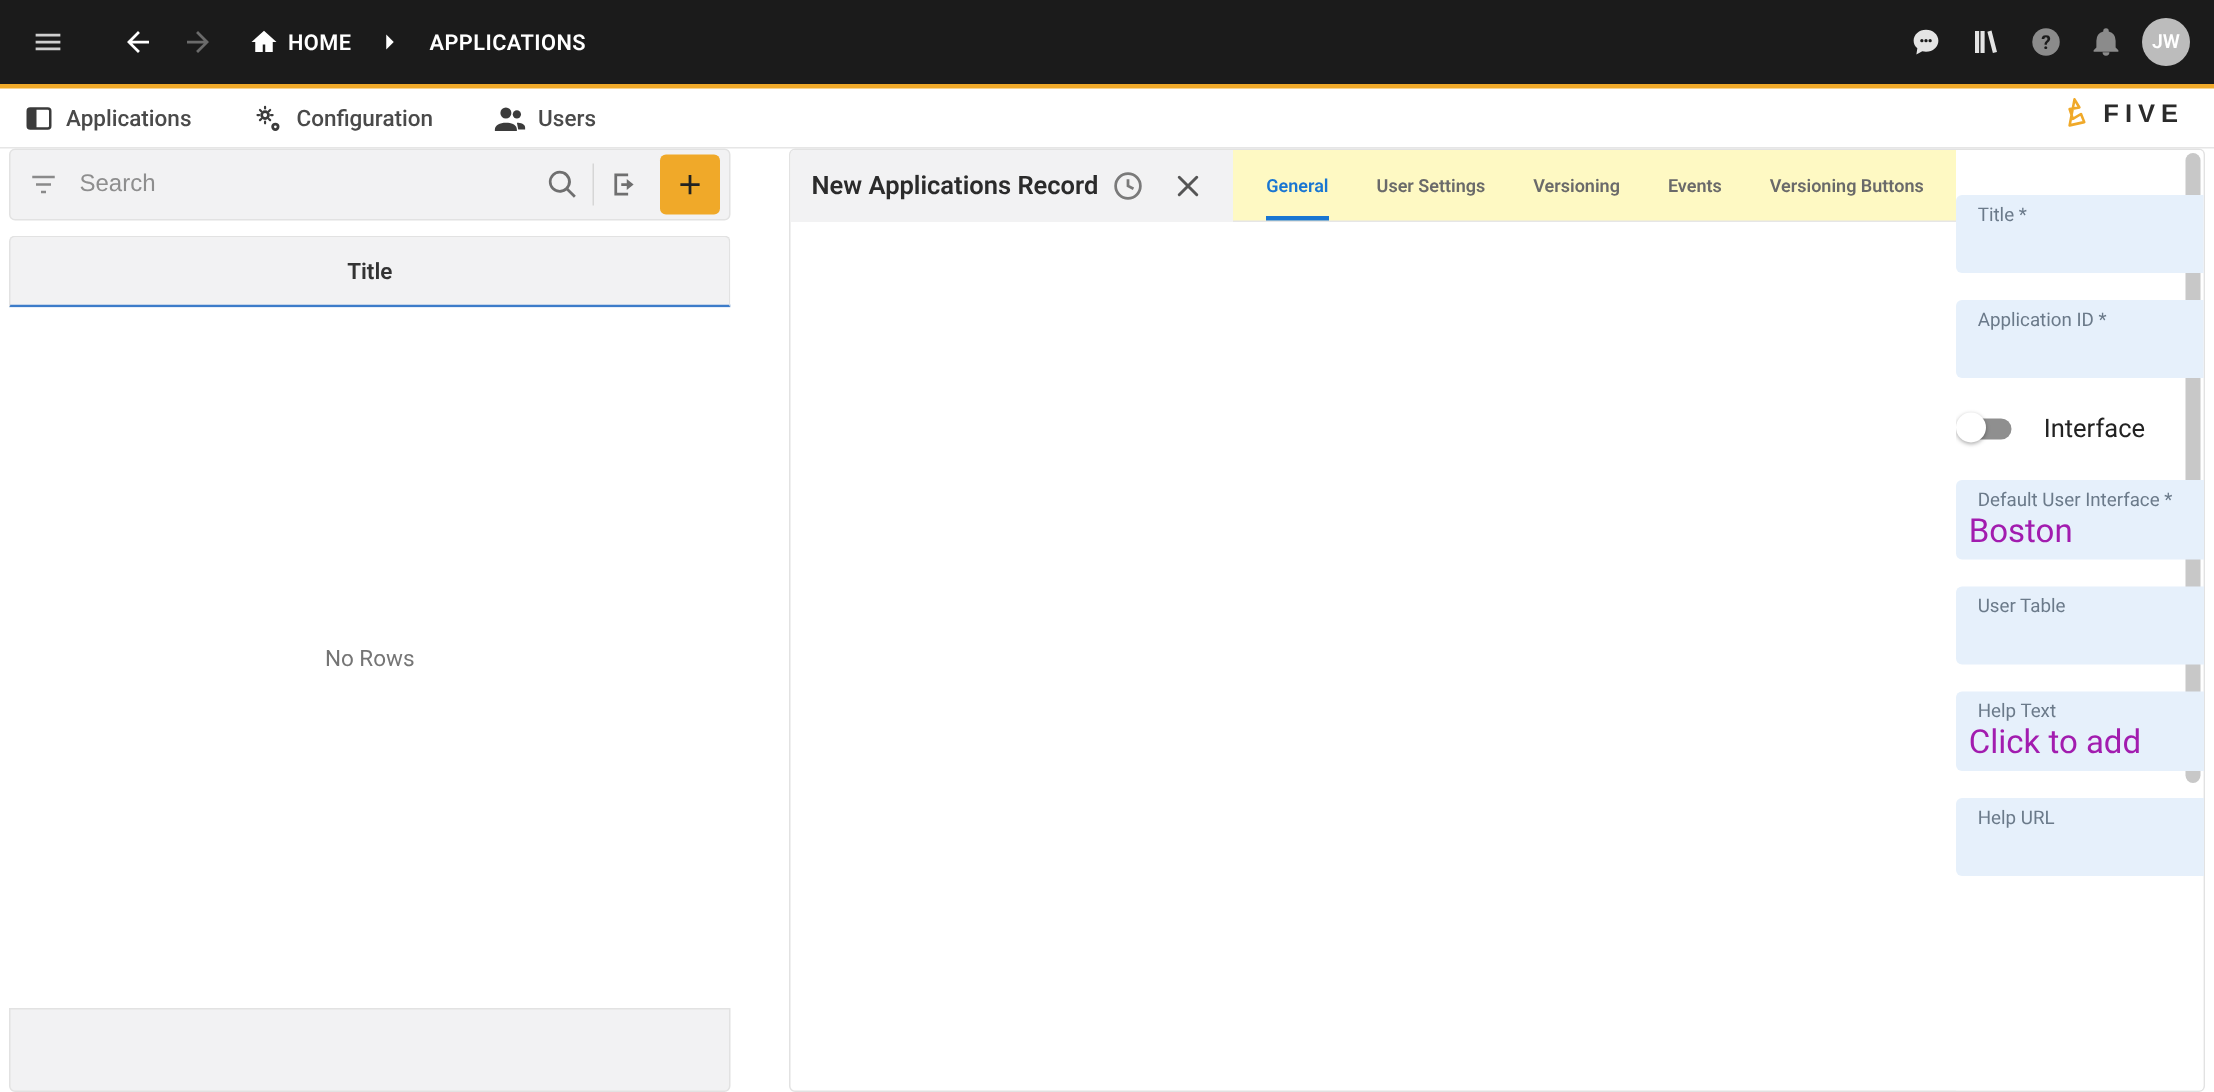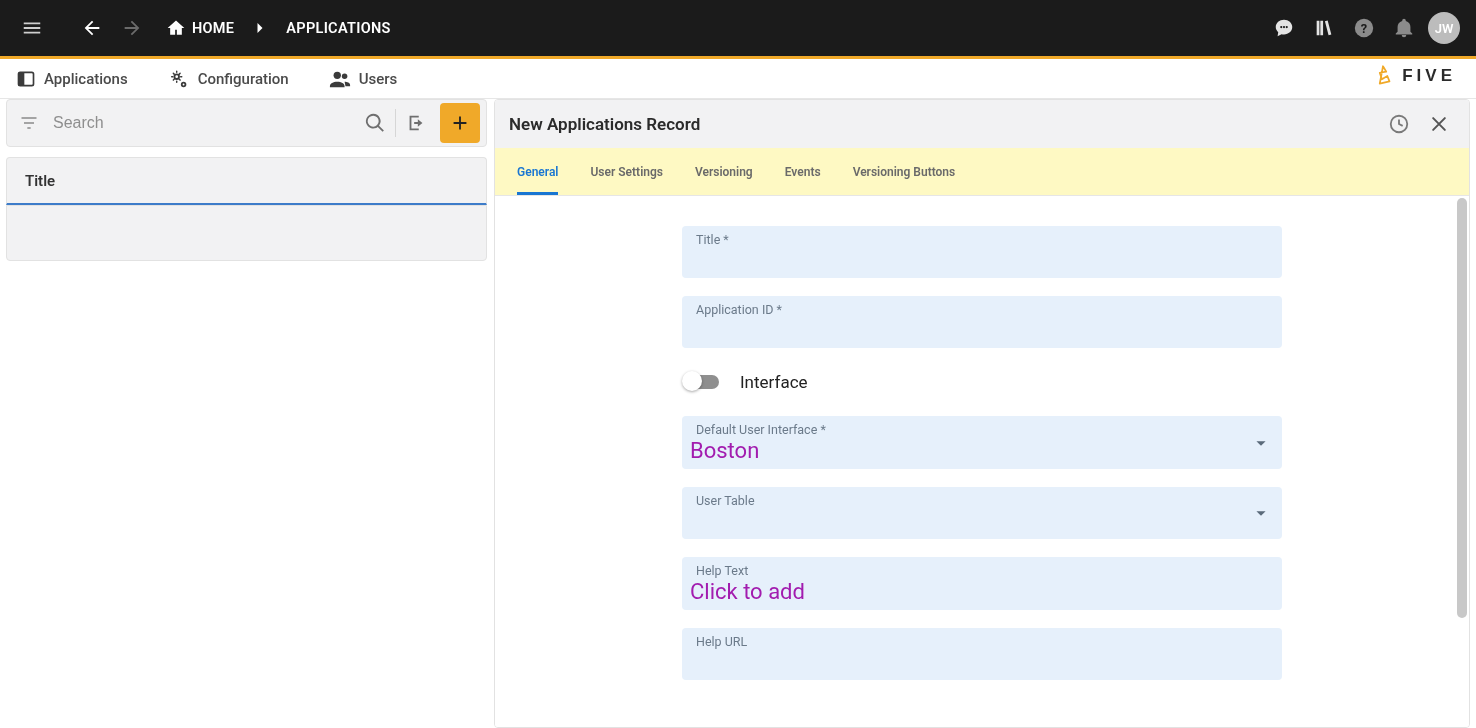--- a/index.html
+++ b/index.html
@@ -28,40 +28,40 @@
 
   .orange-line{height:3px;background:var(--orange);width:100%;}
 
   
   .subbar{height:40px;border-bottom:1px solid #e6e6e6;display:flex;align-items:center;padding:0 16px;gap:40px;position:relative;}
   .subbar .tab{display:flex;align-items:center;gap:8px;font-size:15px;color:#4a4a4a;font-weight:500;}
   .brand{position:absolute;right:20px;top:4px;display:flex;align-items:center;gap:6px;}
   .brand-text{font-size:17px;letter-spacing:4px;font-weight:700;color:#2b2b2b;font-family:Arial,sans-serif;}
 
   
-  .workspace{display:flex;height:calc(728px - 56px - 3px - 40px);}
+  .workspace{display:flex;height:calc(728px - 56px - 3px - 40px);gap:32px;}
 
   
   .left{width:494px;min-width:494px;border-right:1px solid #fff;display:flex;flex-direction:column;padding:0;}
   .left-inner{margin:0 6px;display:flex;flex-direction:column;height:100%;}
   .searchbar{height:48px;background:var(--panel-header);border:1px solid #e2e2e2;border-radius:4px;display:flex;align-items:center;padding:0 6px 0 12px;margin-top:0;}
   .searchbar .filter-ic{color:#8a8a8a;margin-right:12px;}
   .searchbar input{flex:1;border:none;background:transparent;font-size:16px;outline:none;color:#333;}
   .searchbar input::placeholder{color:#8e8e8e;}
   .searchbar .sq{width:40px;height:40px;display:flex;align-items:center;justify-content:center;color:#6f6f6f;}
   .searchbar .divider{width:1px;height:28px;background:#d6d6d6;}
   .addbtn{width:40px;height:40px;border-radius:4px;background:var(--orange);display:flex;align-items:center;justify-content:center;margin-left:4px;}
 
-  .listhead{margin-top:10px;height:48px;background:var(--panel-header);border:1px solid #e2e2e2;border-bottom:2px solid #3d7cc9;border-radius:4px 4px 0 0;display:flex;align-items:center;padding:0 18px;font-weight:600;color:#333;font-size:15px;}
+  .listhead{margin-top:10px;height:48px;background:var(--panel-header);border:1px solid #e2e2e2;border-bottom:2px solid #3d7cc9;border-radius:4px 4px 0 0;display:flex;align-items:center;padding:0 18px;font-weight:600;color:#333;font-size:15px;justify-content:center;}
   .listbody{flex:1;background:#fff;display:flex;align-items:center;justify-content:center;color:#757575;font-size:15px;border-left:1px solid transparent;border-right:1px solid transparent;}
   .listfoot{height:56px;background:var(--panel-header);border:1px solid #e2e2e2;border-radius:0 0 4px 4px;}
 
   
   .right{flex:1;display:flex;flex-direction:column;position:relative;}
-  .right-inner{margin:0 6px 0 0;position:relative;height:100%;display:flex;flex-direction:column;border:1px solid #e2e2e2;border-radius:4px;overflow:hidden;}
+  .right-inner{margin:0 6px 0 0;position:relative;height:100%;display:flex;border:1px solid #e2e2e2;border-radius:4px;overflow:hidden;}
   .formhead{height:48px;background:var(--panel-header);display:flex;align-items:center;padding:0 10px 0 14px;}
   .formhead .title{font-size:17px;font-weight:600;color:#2b2b2b;}
   .formhead .sp{flex:1;}
   .formhead .ic{width:40px;height:40px;display:flex;align-items:center;justify-content:center;color:#7a7a7a;}
 
   .formtabs{height:48px;background:#fef9c3;display:flex;align-items:center;padding:0 22px;gap:32px;border-bottom:1px solid #e6e6e6;font-size:12px;font-weight:600;}
   .formtabs .t{color:#6a6a6a;height:100%;display:flex;align-items:center;position:relative;}
   .formtabs .t.active{color:var(--blue);}
   .formtabs .t.active::after{content:"";position:absolute;left:0;right:0;bottom:0;height:3px;background:var(--blue);}
 
@@ -209,20 +209,23 @@
         </div>
         <div class="addbtn">
           <svg width="22" height="22" viewBox="0 0 24 24" fill="#222">
               <path d="M11 5h2v6h6v2h-6v6h-2v-6H5v-2h6z"></path>
             </svg>
         </div>
       </div>
 
       <div class="listhead">
         <span>Title</span>
+      </div>
+      <div class="listbody">
+        <span>No Rows</span>
       </div>
       <div class="listfoot"></div>
     </div>
   </div>
 
   <div class="right">
     <div class="right-inner">
       <div class="formhead">
         <span class="title">New Applications Record</span>
         <div class="sp"></div>

